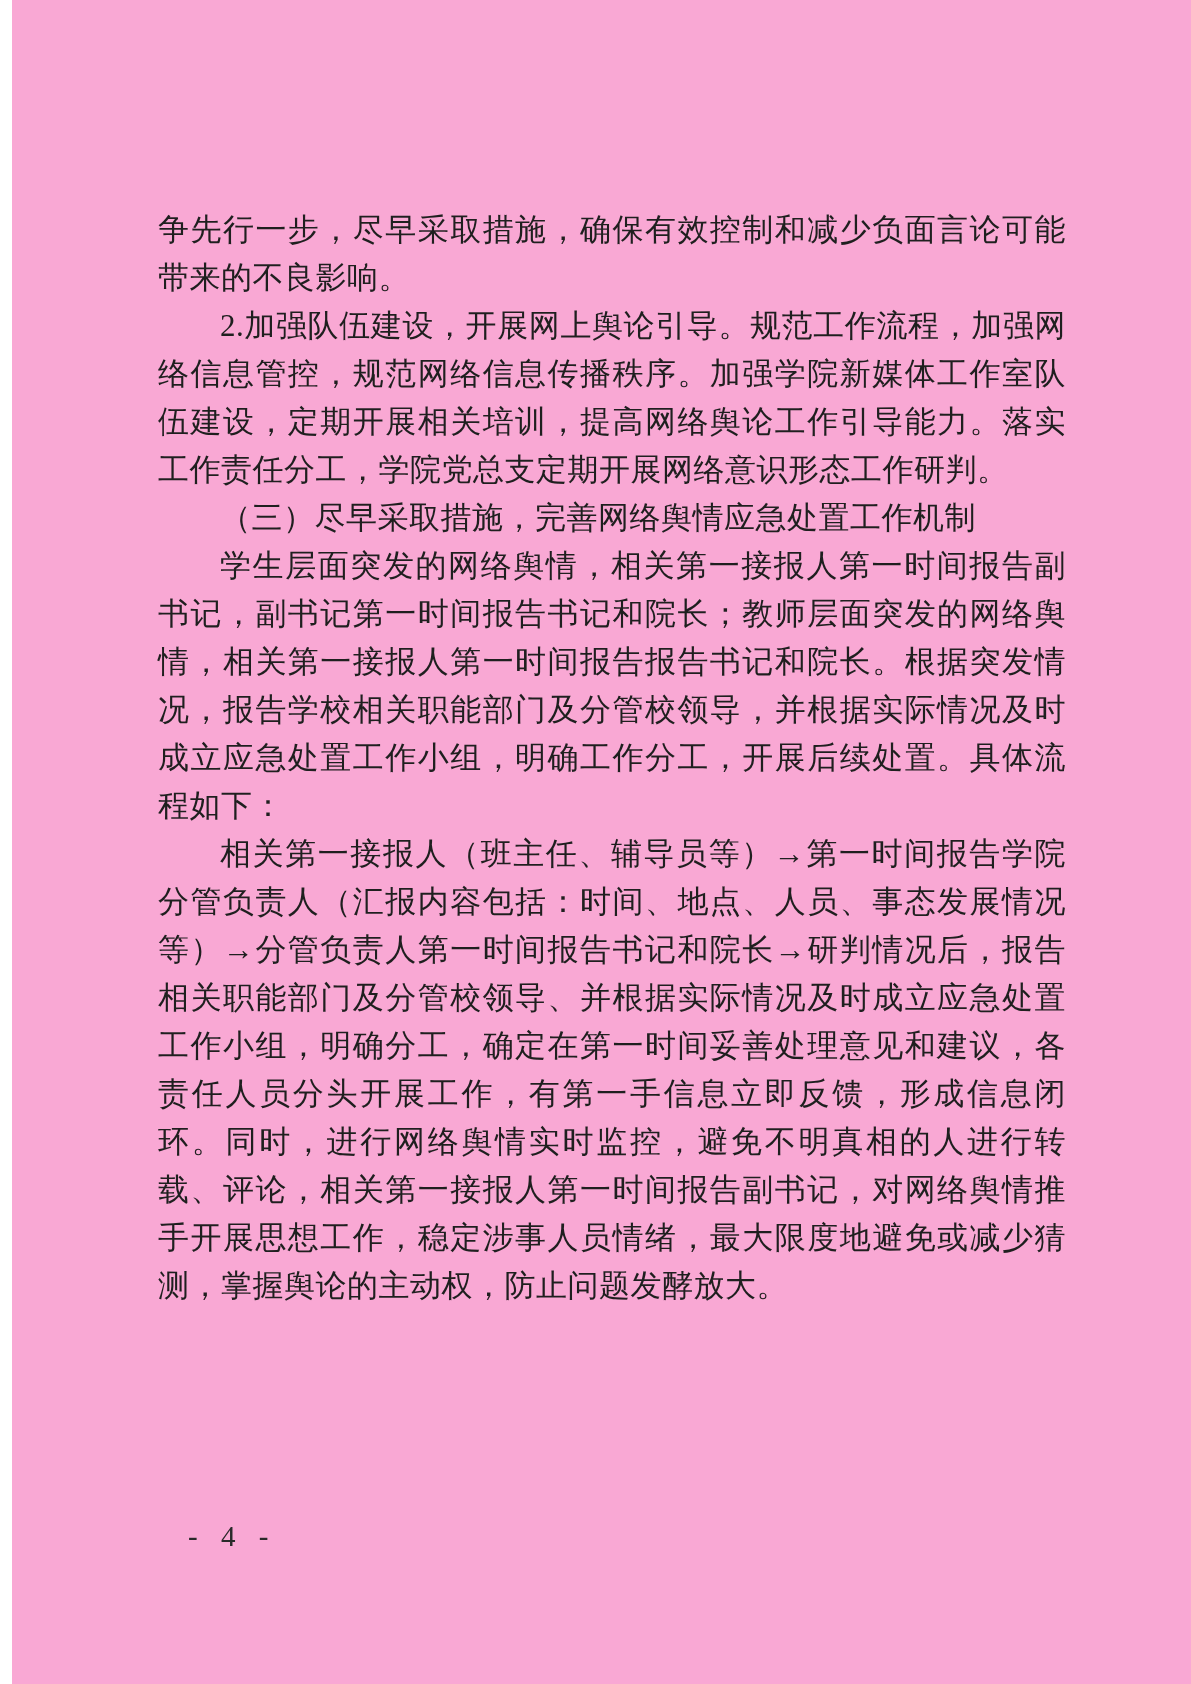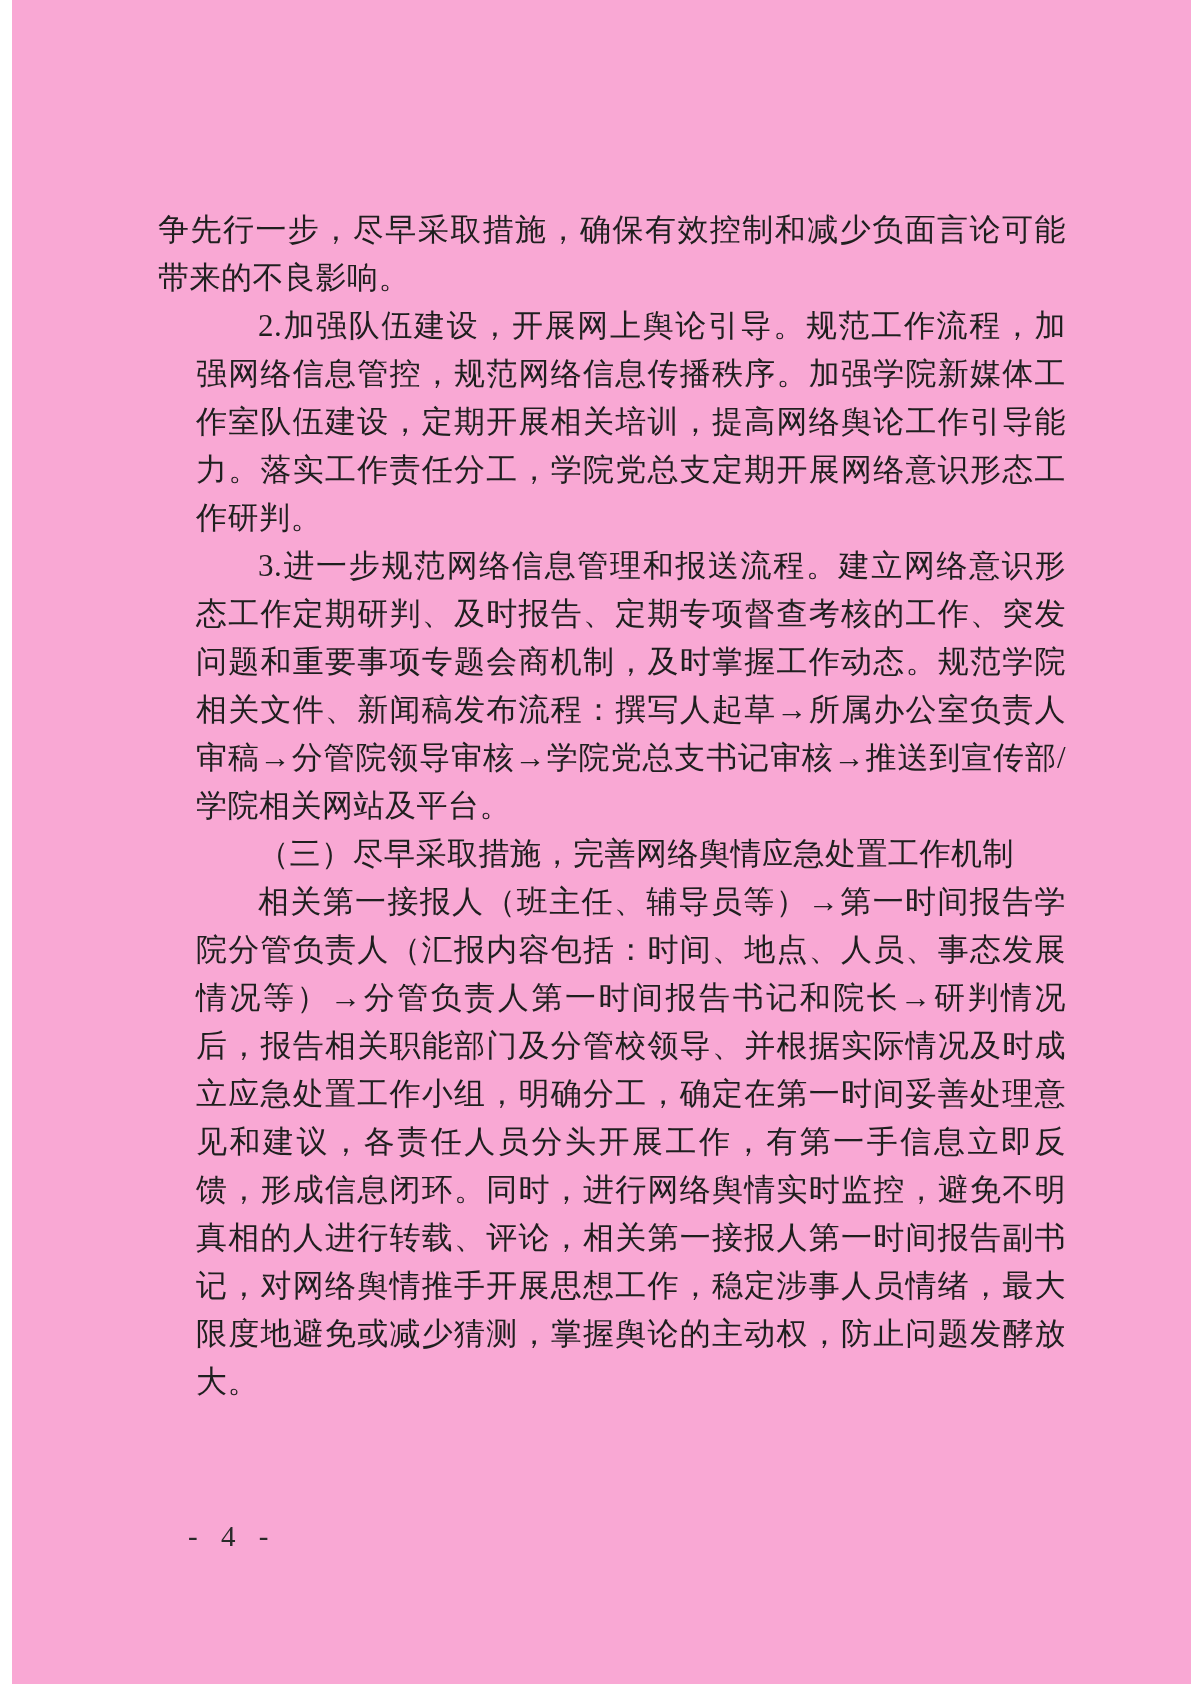--- a/index.html
+++ b/index.html
@@ -32,37 +32,36 @@
     text-align: justify;
     text-justify: inter-character;
     letter-spacing: 0.5px;
   }
   .para {
     margin: 0;
     padding: 0;
   }
   .para.indent {
     text-indent: 2em;
-    margin-left: 38px;
   }
   .page-number {
     position: absolute;
     left: 176px;
     top: 1516px;
     font-size: 29px;
     line-height: 40px;
     color: #2a2a2a;
     letter-spacing: 8px;
   }
 </style>
 </head>
 <body>
 
 <div class="page">
   <div class="text-block">
     <p class="para">争先行一步，尽早采取措施，确保有效控制和减少负面言论可能带来的不良影响。</p>
     <p class="para indent">2.加强队伍建设，开展网上舆论引导。规范工作流程，加强网络信息管控，规范网络信息传播秩序。加强学院新媒体工作室队伍建设，定期开展相关培训，提高网络舆论工作引导能力。落实工作责任分工，学院党总支定期开展网络意识形态工作研判。</p>
-    <p class="para indent">3.进一步规范网络信息管理和报送流程。建立网络意识形态工作定期研判、及时报告、定期专项督查考核的工作、突发问题和重要事项专题会商机制，及时掌握工作动态。规范学院相关文件、新闻稿发布流程：撰写人起草→所属办公室负责人审稿→分管院领导审核→学院党总支书记审核→推送到宣传部/学院相关网站及平台。</p>
     <p class="para indent">（三）尽早采取措施，完善网络舆情应急处置工作机制</p>
+    <p class="para indent">学生层面突发的网络舆情，相关第一接报人第一时间报告副书记，副书记第一时间报告书记和院长；教师层面突发的网络舆情，相关第一接报人第一时间报告报告书记和院长。根据突发情况，报告学校相关职能部门及分管校领导，并根据实际情况及时成立应急处置工作小组，明确工作分工，开展后续处置。具体流程如下：</p>
     <p class="para indent">相关第一接报人（班主任、辅导员等）→第一时间报告学院分管负责人（汇报内容包括：时间、地点、人员、事态发展情况等）→分管负责人第一时间报告书记和院长→研判情况后，报告相关职能部门及分管校领导、并根据实际情况及时成立应急处置工作小组，明确分工，确定在第一时间妥善处理意见和建议，各责任人员分头开展工作，有第一手信息立即反馈，形成信息闭环。同时，进行网络舆情实时监控，避免不明真相的人进行转载、评论，相关第一接报人第一时间报告副书记，对网络舆情推手开展思想工作，稳定涉事人员情绪，最大限度地避免或减少猜测，掌握舆论的主动权，防止问题发酵放大。</p>
   </div>
   <div class="page-number">- 4 -</div>
 </div>
 
 </body></html>

